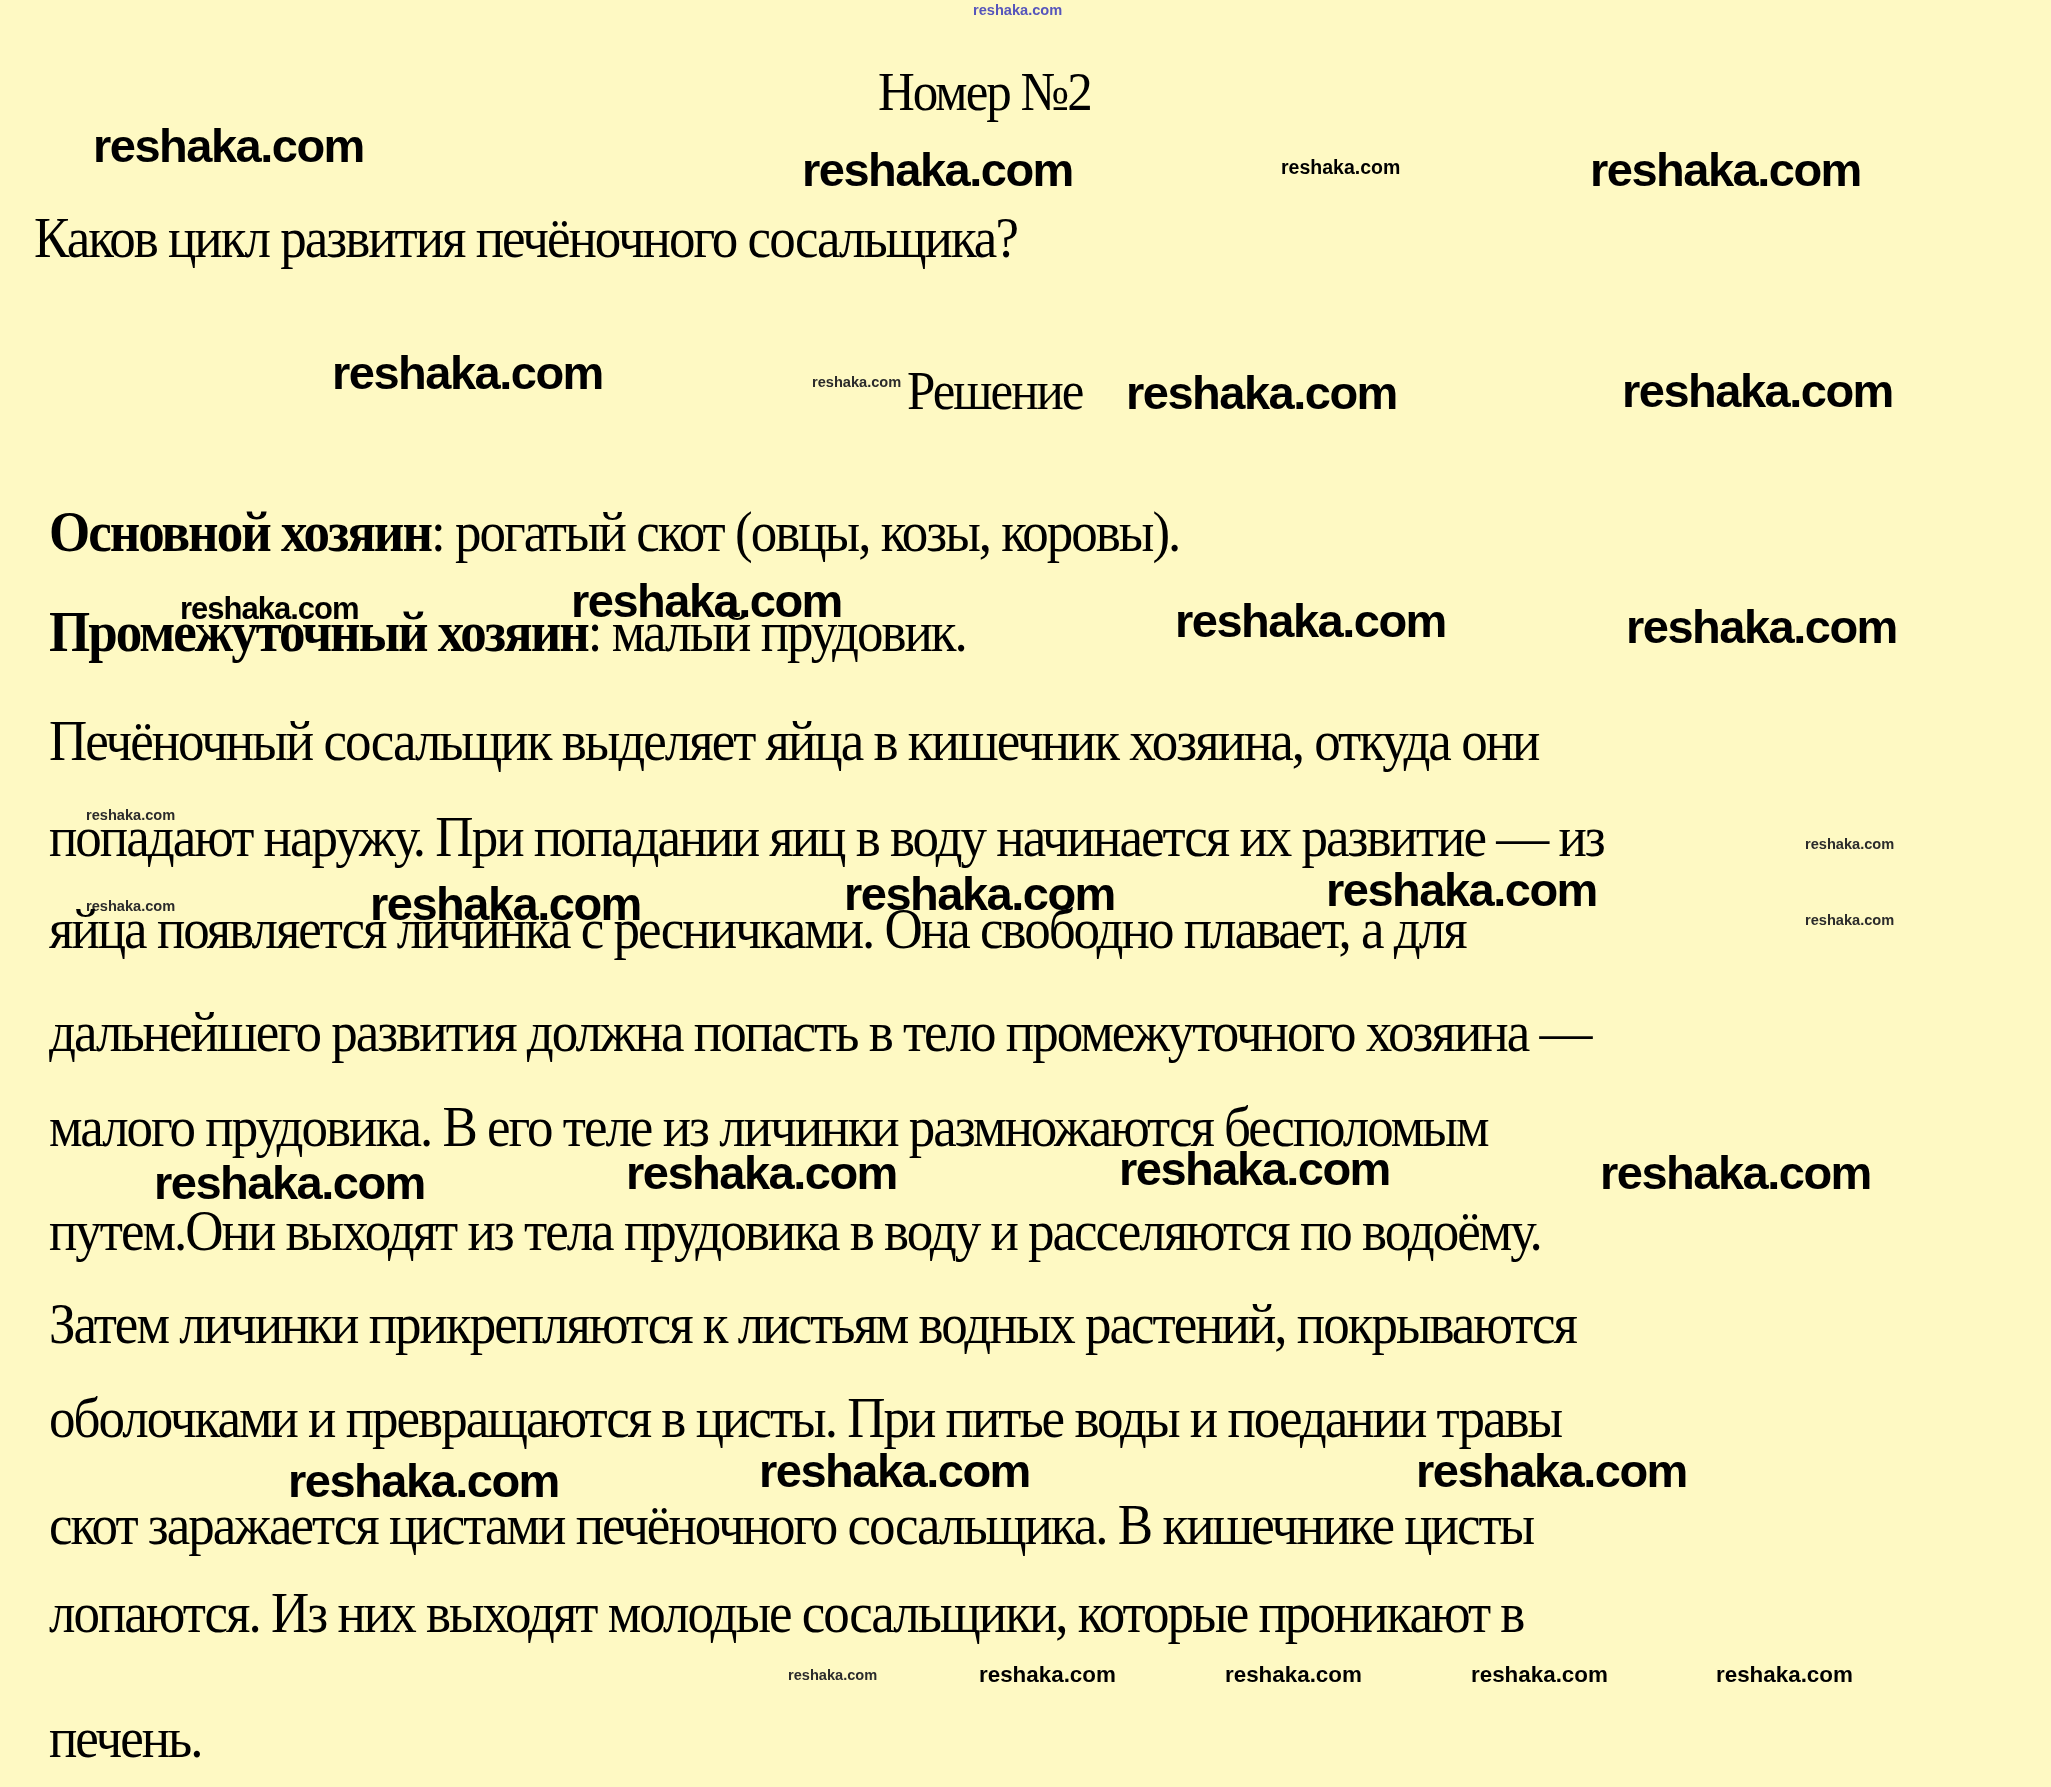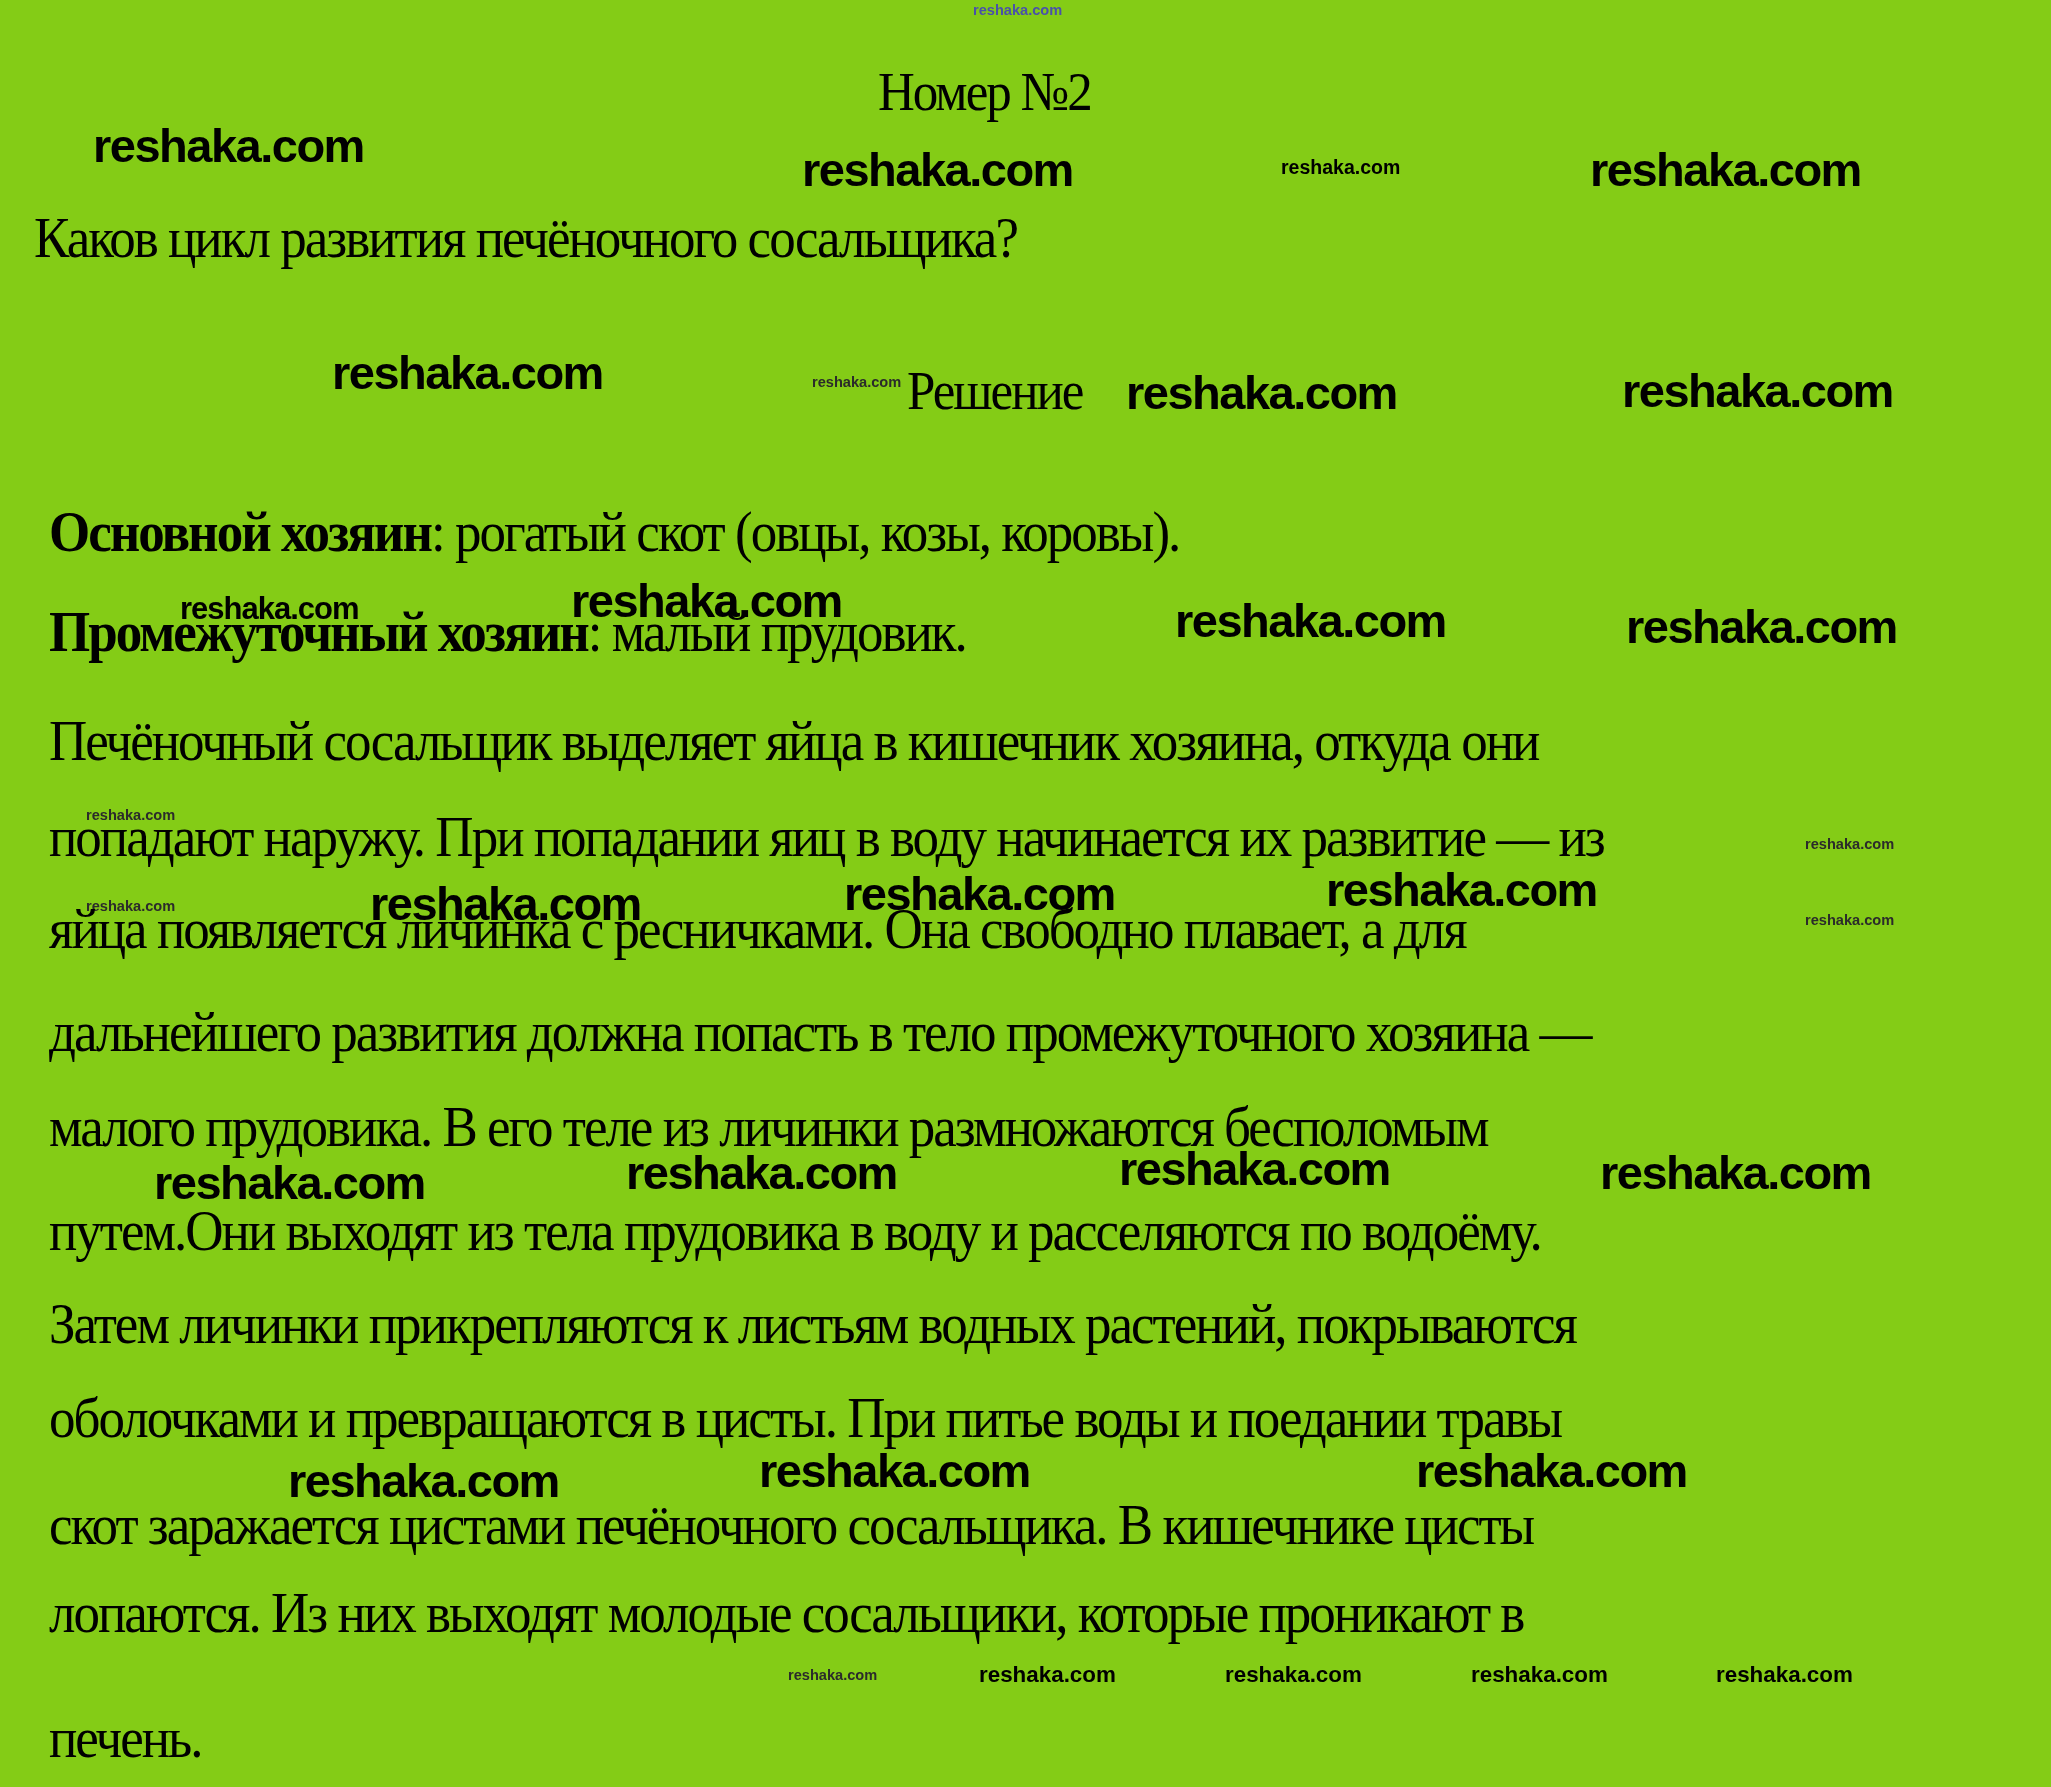--- a/index.html
+++ b/index.html
@@ -1,20 +1,20 @@
 <!DOCTYPE html>
 <html><head>
 <meta charset="utf-8">
 <style>
   html,body{margin:0;padding:0;background:#fff;}
   #canvas{
     position:relative;
     width:2052px;
     height:1788px;
-    background:#84cc16;
+    background:#fef9c3;
     overflow:hidden;
     font-family:"Liberation Serif", serif;
     color:#000;
   }
   
   .doc-line{
     position:absolute;
     white-space:nowrap;
     font-family:"Liberation Serif", serif;
     font-size:53px;

